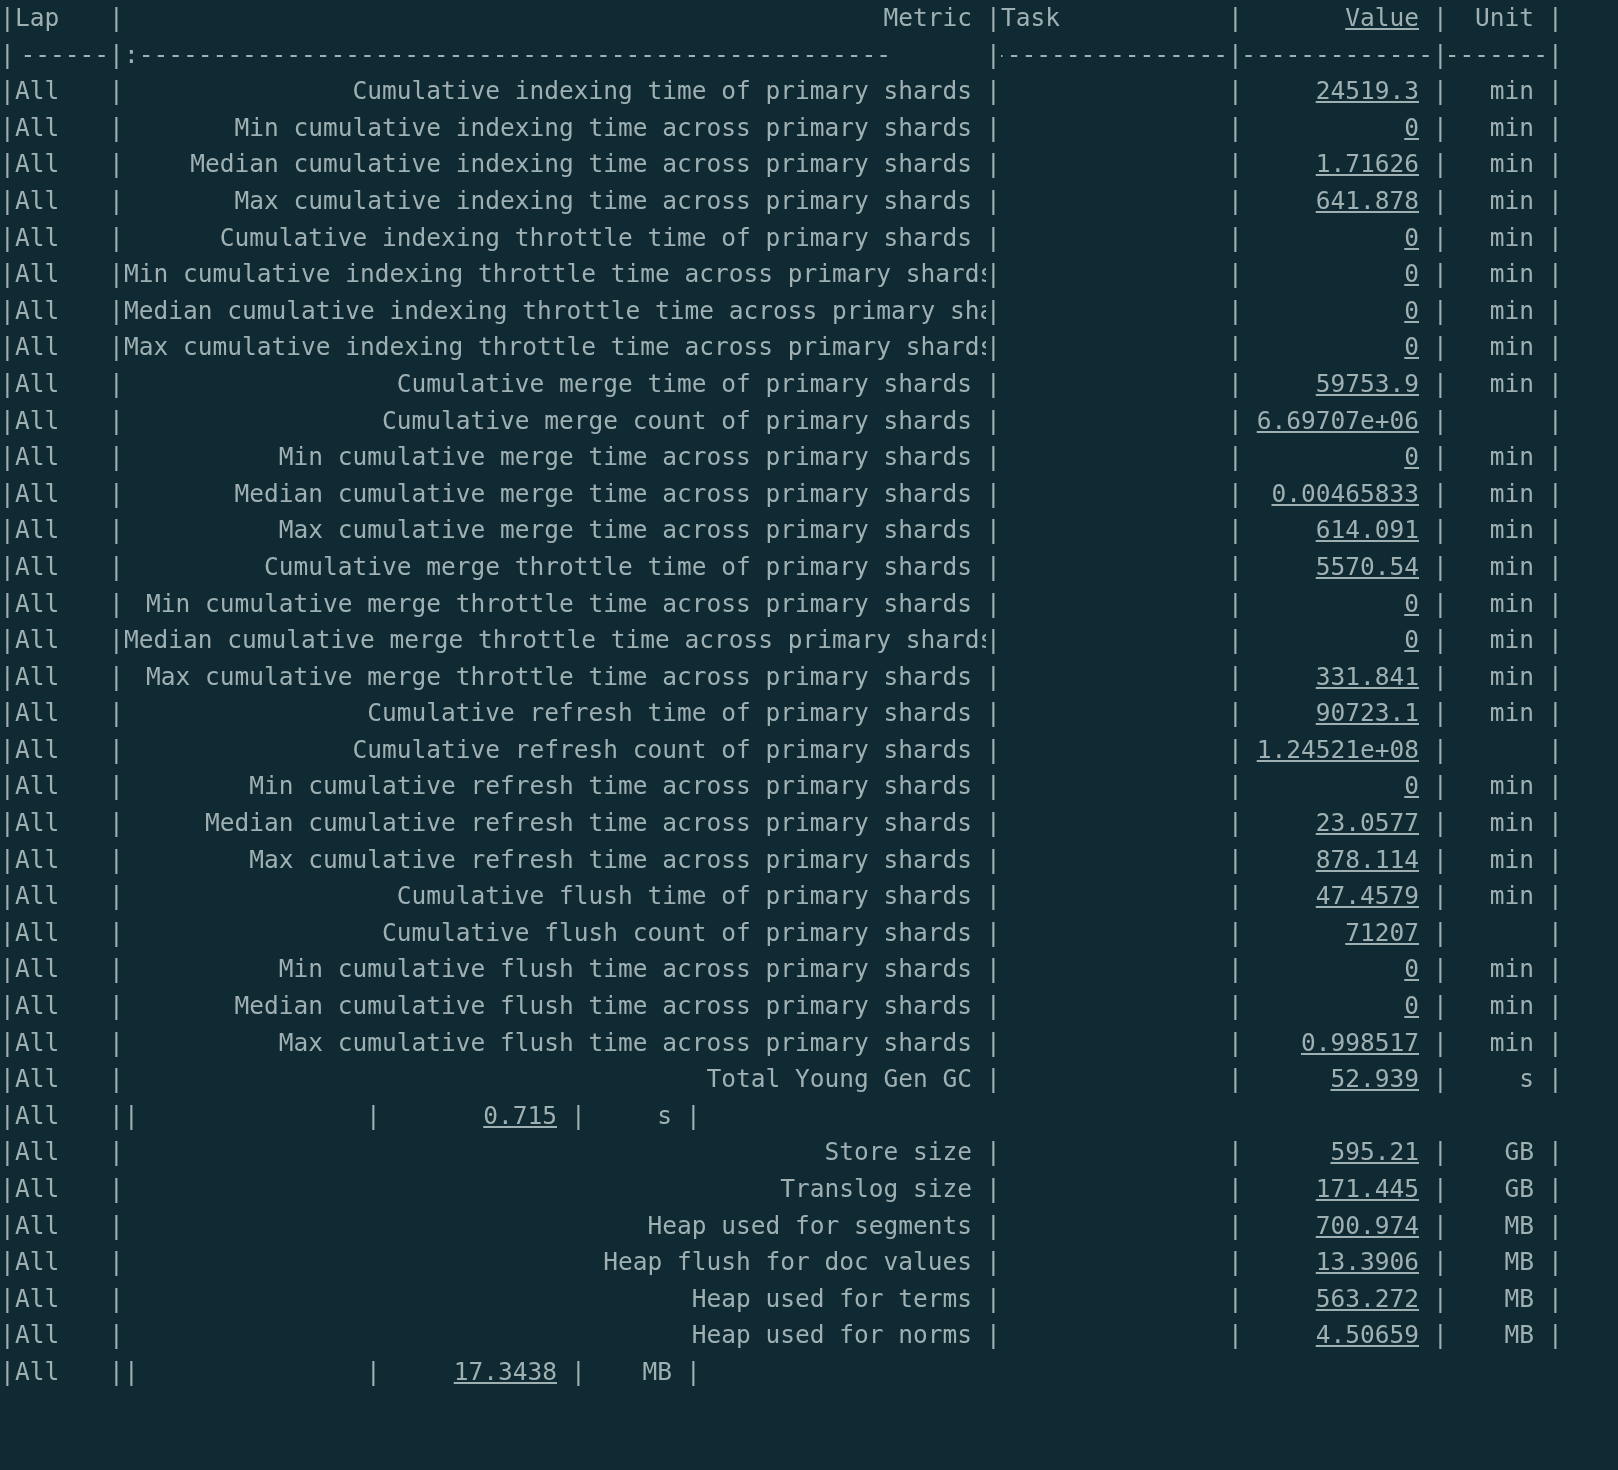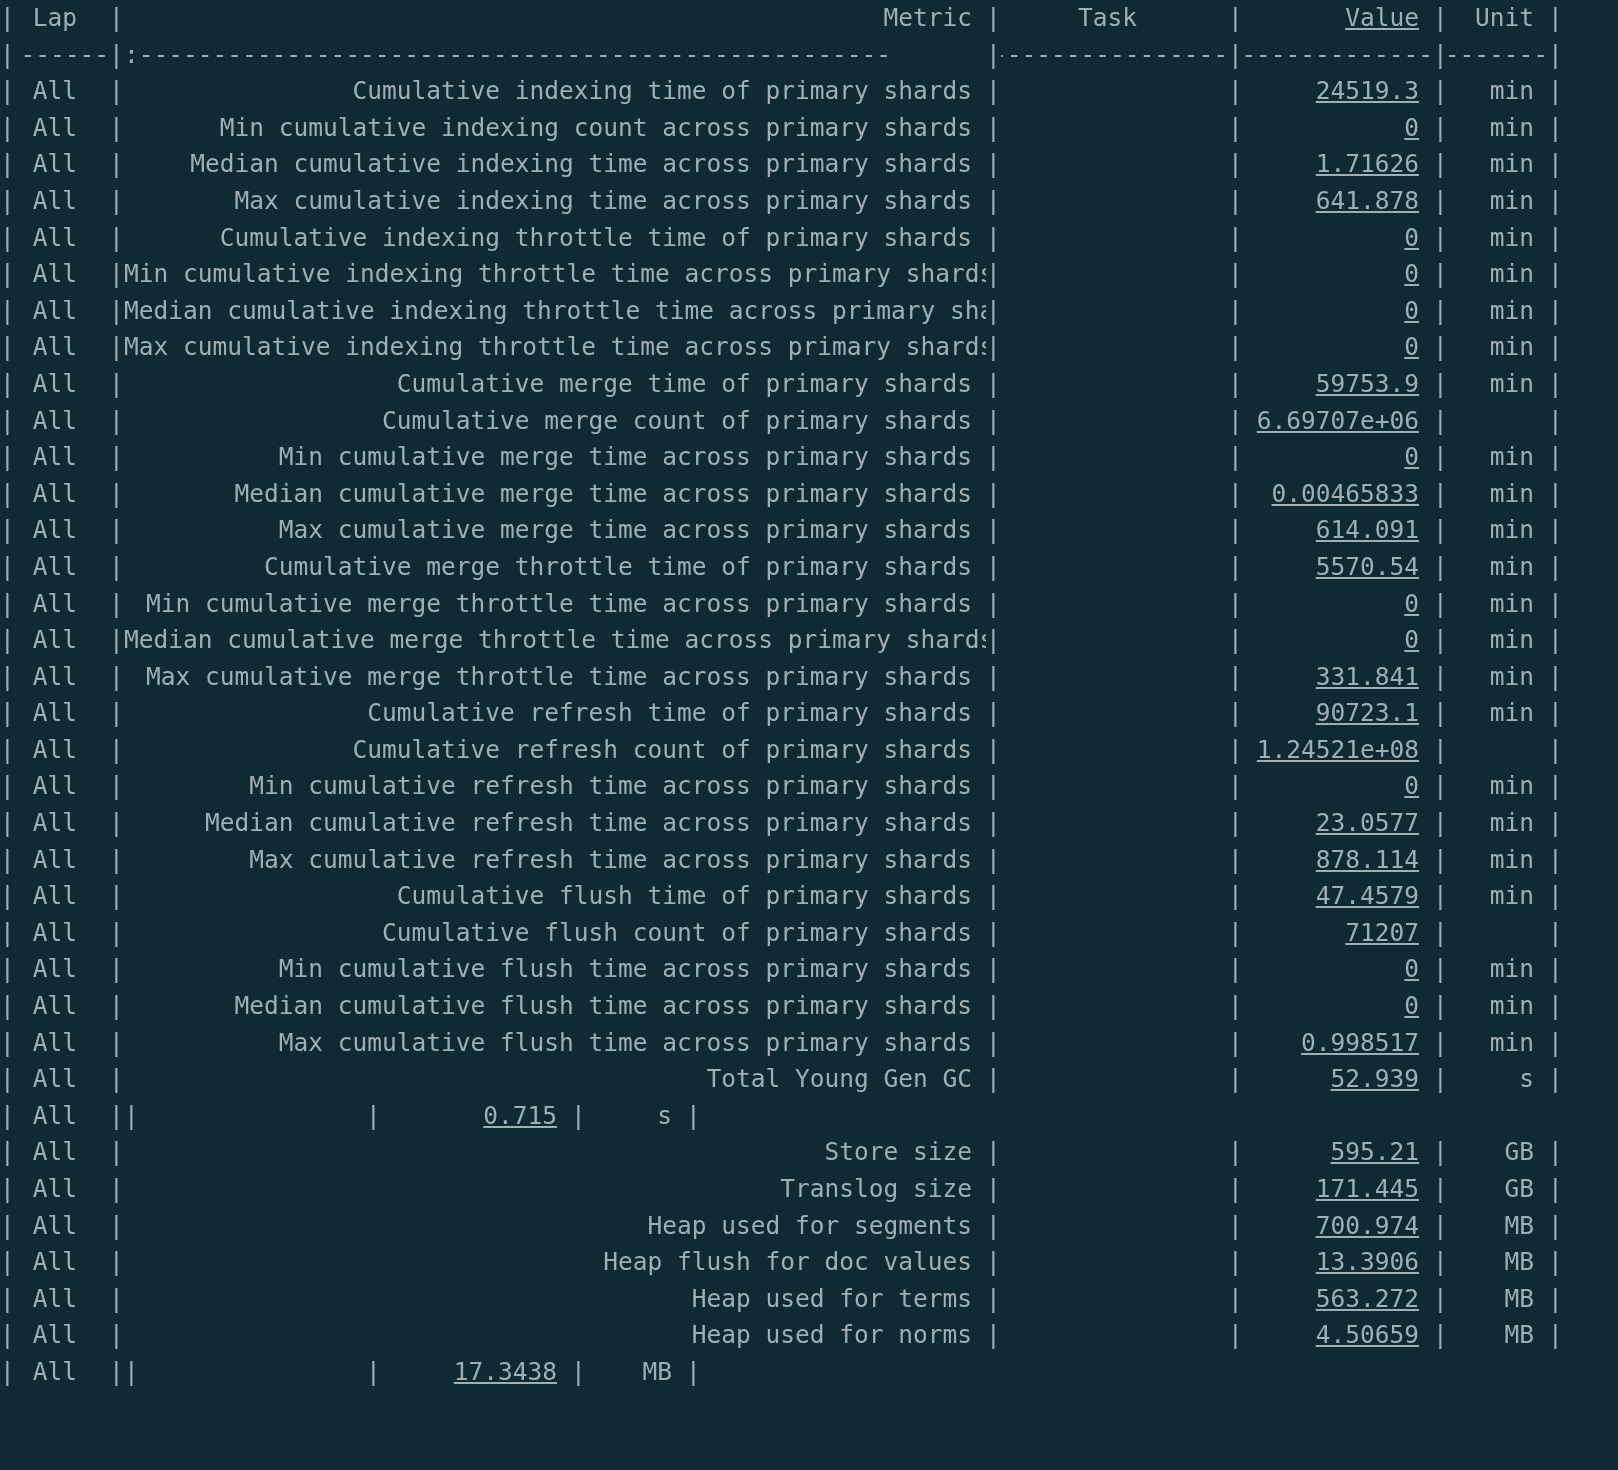--- a/index.html
+++ b/index.html
@@ -32,33 +32,33 @@
     white-space: pre;
   }
   .pipe {
     color: #9fb0b3;
     width: 15px;
     flex: 0 0 15px;
     text-align: center;
   }
   .c-lap {
     flex: 0 0 94px;
-    text-align: center;
+    text-align: left;
     padding-right: 14px;
     box-sizing: border-box;
   }
   .c-metric {
     flex: 0 0 862px;
     text-align: right;
     padding-right: 14px;
     box-sizing: border-box;
   }
   .c-task {
     flex: 0 0 227px;
-    text-align: center;
+    text-align: left;
     padding-right: 14px;
     box-sizing: border-box;
   }
   .c-value {
     flex: 0 0 190px;
     text-align: right;
     padding-right: 14px;
     box-sizing: border-box;
     text-decoration: underline;
   }
@@ -115,21 +115,21 @@
     <span class="sep-cell sep-task">------------------:</span>
     <span class="pipe">|</span>
     <span class="sep-cell sep-value">-------------:</span>
     <span class="pipe">|</span>
     <span class="sep-cell sep-unit">-------:</span>
     <span class="pipe">|</span>
   </div>
 
   <div id="rows-container">
       <div class="trow"><span class="pipe">|</span><span class="c-lap">All</span><span class="pipe">|</span><span class="c-metric">Cumulative indexing time of primary shards</span><span class="pipe">|</span><span class="c-task"></span><span class="pipe">|</span><span class="c-value">24519.3</span><span class="pipe">|</span><span class="c-unit">min</span><span class="pipe">|</span></div>
-      <div class="trow"><span class="pipe">|</span><span class="c-lap">All</span><span class="pipe">|</span><span class="c-metric">Min cumulative indexing count across primary shards</span><span class="pipe">|</span><span class="c-task"></span><span class="pipe">|</span><span class="c-value">0</span><span class="pipe">|</span><span class="c-unit">min</span><span class="pipe">|</span></div>
+      <div class="trow"><span class="pipe">|</span><span class="c-lap">All</span><span class="pipe">|</span><span class="c-metric">Min cumulative indexing time across primary shards</span><span class="pipe">|</span><span class="c-task"></span><span class="pipe">|</span><span class="c-value">0</span><span class="pipe">|</span><span class="c-unit">min</span><span class="pipe">|</span></div>
       <div class="trow"><span class="pipe">|</span><span class="c-lap">All</span><span class="pipe">|</span><span class="c-metric">Median cumulative indexing time across primary shards</span><span class="pipe">|</span><span class="c-task"></span><span class="pipe">|</span><span class="c-value">1.71626</span><span class="pipe">|</span><span class="c-unit">min</span><span class="pipe">|</span></div>
       <div class="trow"><span class="pipe">|</span><span class="c-lap">All</span><span class="pipe">|</span><span class="c-metric">Max cumulative indexing time across primary shards</span><span class="pipe">|</span><span class="c-task"></span><span class="pipe">|</span><span class="c-value">641.878</span><span class="pipe">|</span><span class="c-unit">min</span><span class="pipe">|</span></div>
       <div class="trow"><span class="pipe">|</span><span class="c-lap">All</span><span class="pipe">|</span><span class="c-metric">Cumulative indexing throttle time of primary shards</span><span class="pipe">|</span><span class="c-task"></span><span class="pipe">|</span><span class="c-value">0</span><span class="pipe">|</span><span class="c-unit">min</span><span class="pipe">|</span></div>
       <div class="trow"><span class="pipe">|</span><span class="c-lap">All</span><span class="pipe">|</span><span class="c-metric">Min cumulative indexing throttle time across primary shards</span><span class="pipe">|</span><span class="c-task"></span><span class="pipe">|</span><span class="c-value">0</span><span class="pipe">|</span><span class="c-unit">min</span><span class="pipe">|</span></div>
       <div class="trow"><span class="pipe">|</span><span class="c-lap">All</span><span class="pipe">|</span><span class="c-metric">Median cumulative indexing throttle time across primary shards</span><span class="pipe">|</span><span class="c-task"></span><span class="pipe">|</span><span class="c-value">0</span><span class="pipe">|</span><span class="c-unit">min</span><span class="pipe">|</span></div>
       <div class="trow"><span class="pipe">|</span><span class="c-lap">All</span><span class="pipe">|</span><span class="c-metric">Max cumulative indexing throttle time across primary shards</span><span class="pipe">|</span><span class="c-task"></span><span class="pipe">|</span><span class="c-value">0</span><span class="pipe">|</span><span class="c-unit">min</span><span class="pipe">|</span></div>
       <div class="trow"><span class="pipe">|</span><span class="c-lap">All</span><span class="pipe">|</span><span class="c-metric">Cumulative merge time of primary shards</span><span class="pipe">|</span><span class="c-task"></span><span class="pipe">|</span><span class="c-value">59753.9</span><span class="pipe">|</span><span class="c-unit">min</span><span class="pipe">|</span></div>
       <div class="trow"><span class="pipe">|</span><span class="c-lap">All</span><span class="pipe">|</span><span class="c-metric">Cumulative merge count of primary shards</span><span class="pipe">|</span><span class="c-task"></span><span class="pipe">|</span><span class="c-value">6.69707e+06</span><span class="pipe">|</span><span class="c-unit"></span><span class="pipe">|</span></div>
       <div class="trow"><span class="pipe">|</span><span class="c-lap">All</span><span class="pipe">|</span><span class="c-metric">Min cumulative merge time across primary shards</span><span class="pipe">|</span><span class="c-task"></span><span class="pipe">|</span><span class="c-value">0</span><span class="pipe">|</span><span class="c-unit">min</span><span class="pipe">|</span></div>
       <div class="trow"><span class="pipe">|</span><span class="c-lap">All</span><span class="pipe">|</span><span class="c-metric">Median cumulative merge time across primary shards</span><span class="pipe">|</span><span class="c-task"></span><span class="pipe">|</span><span class="c-value">0.00465833</span><span class="pipe">|</span><span class="c-unit">min</span><span class="pipe">|</span></div>

